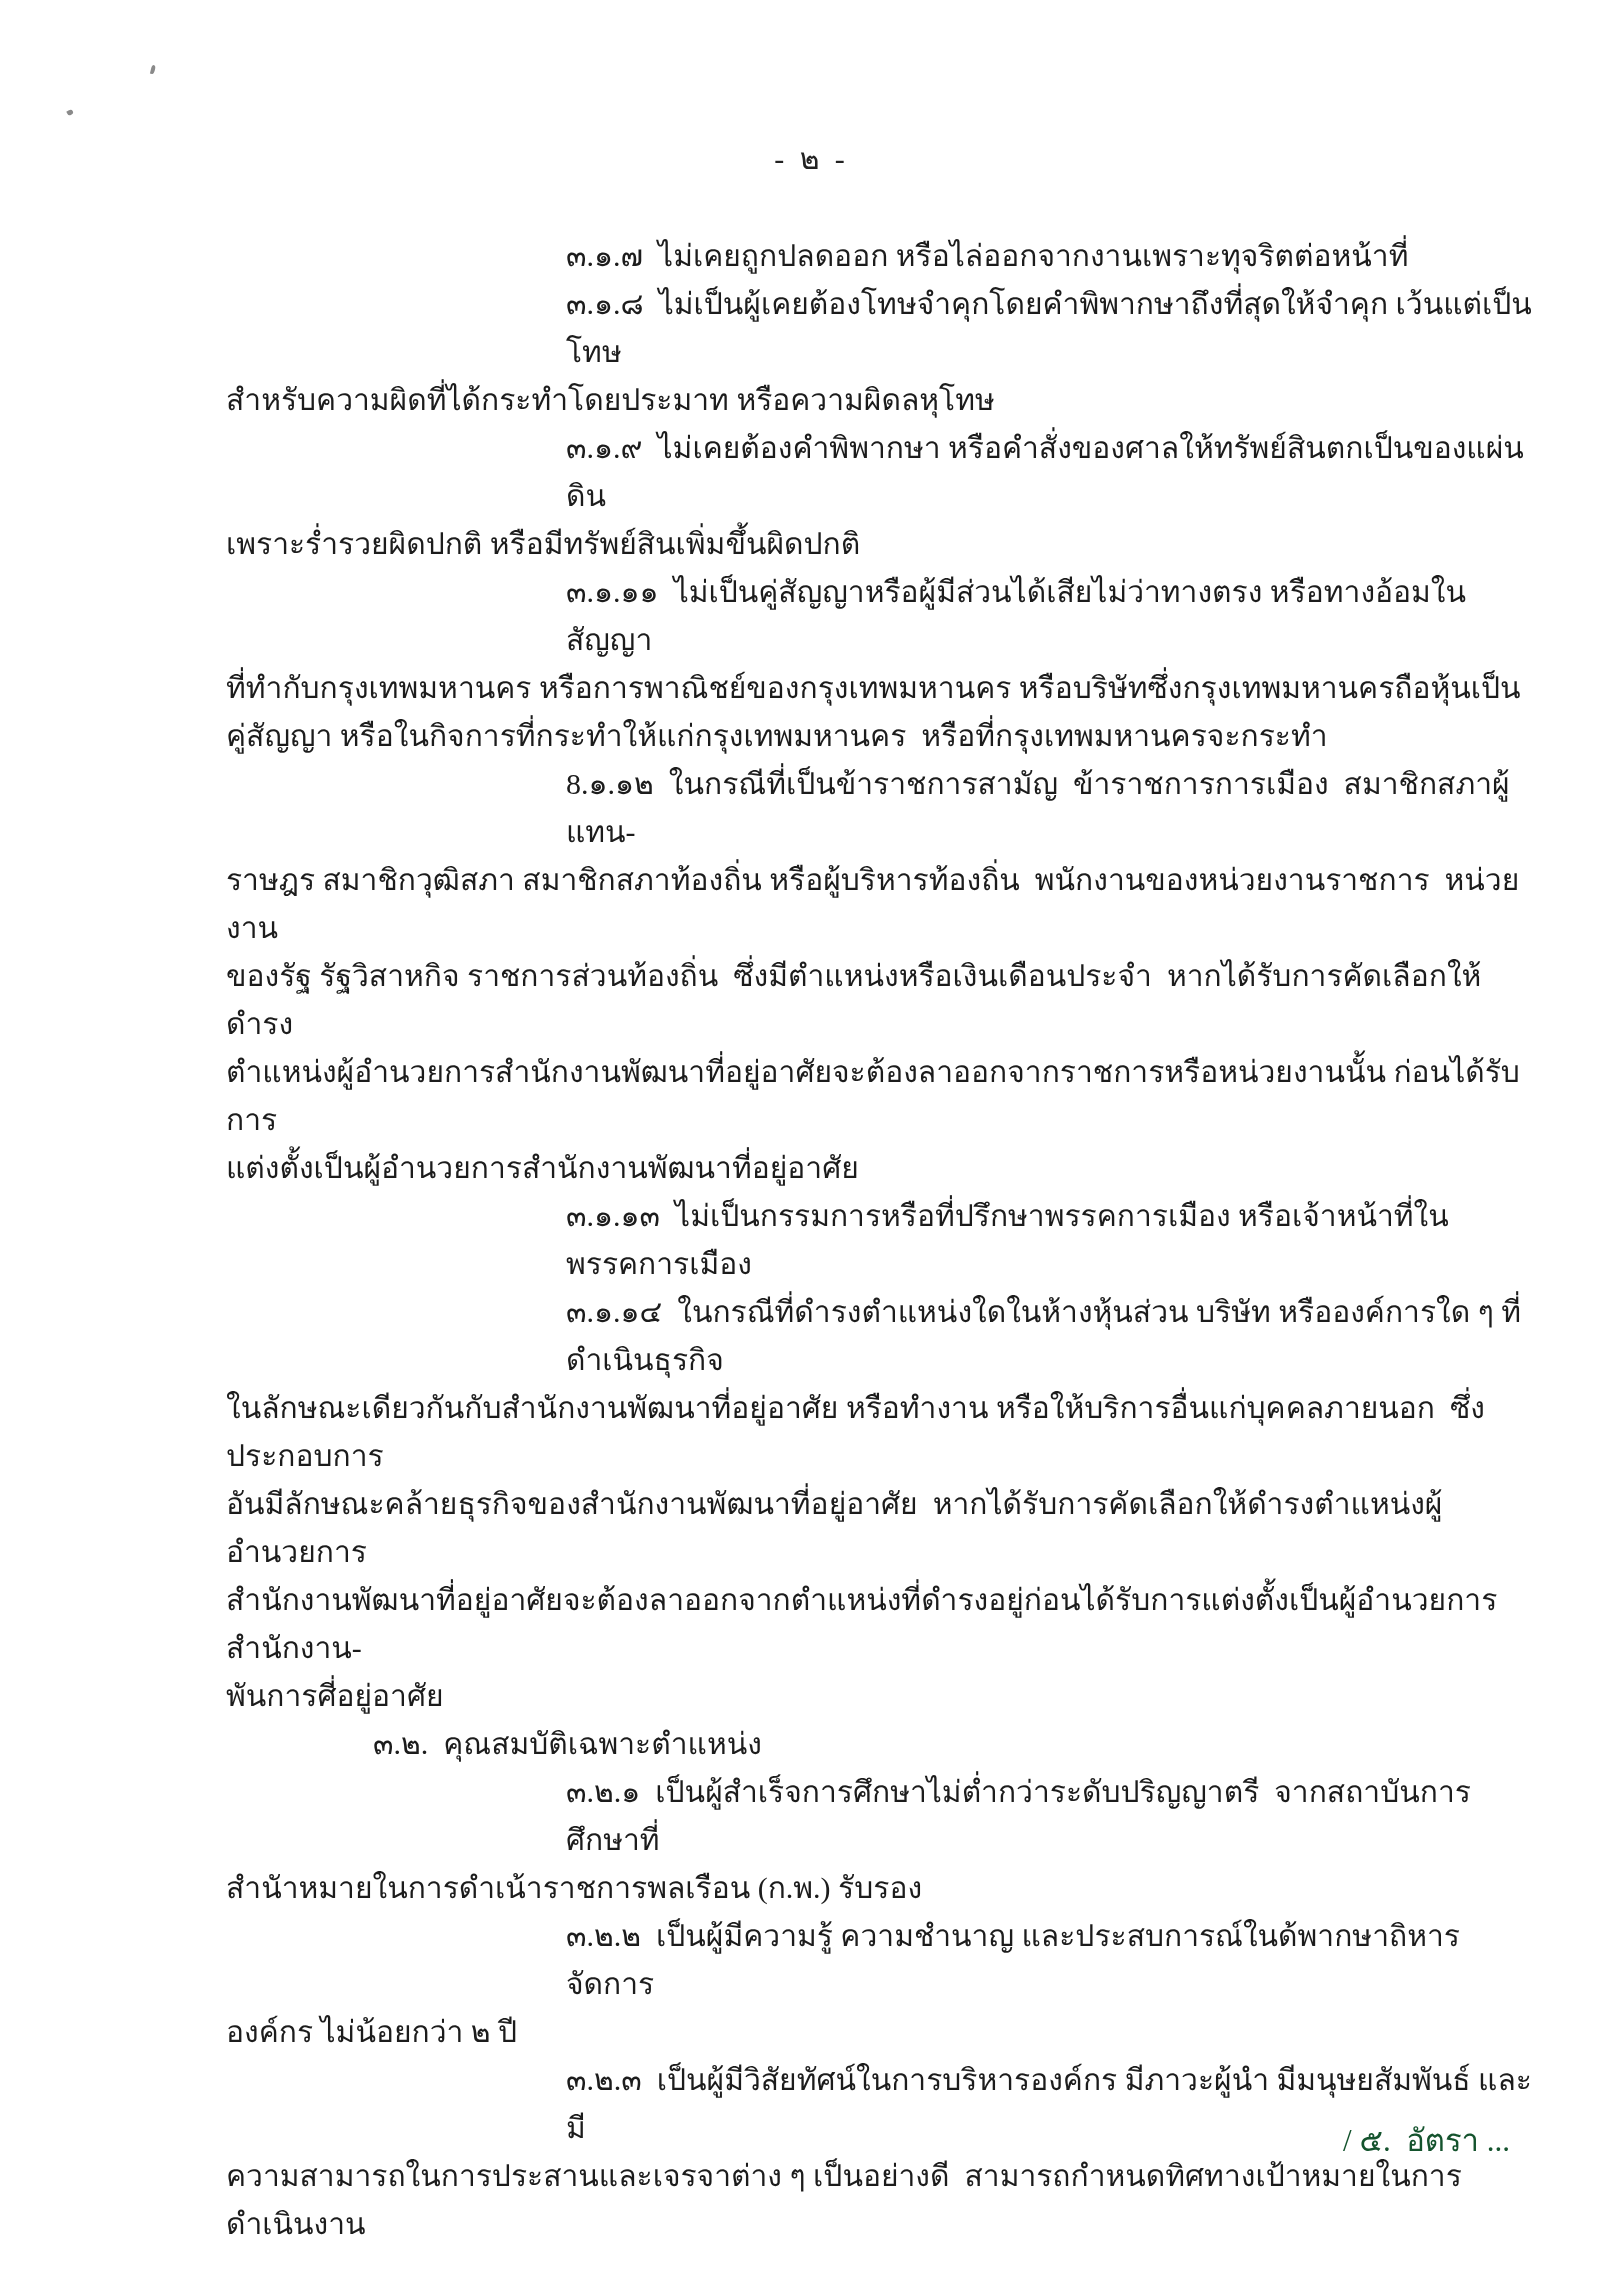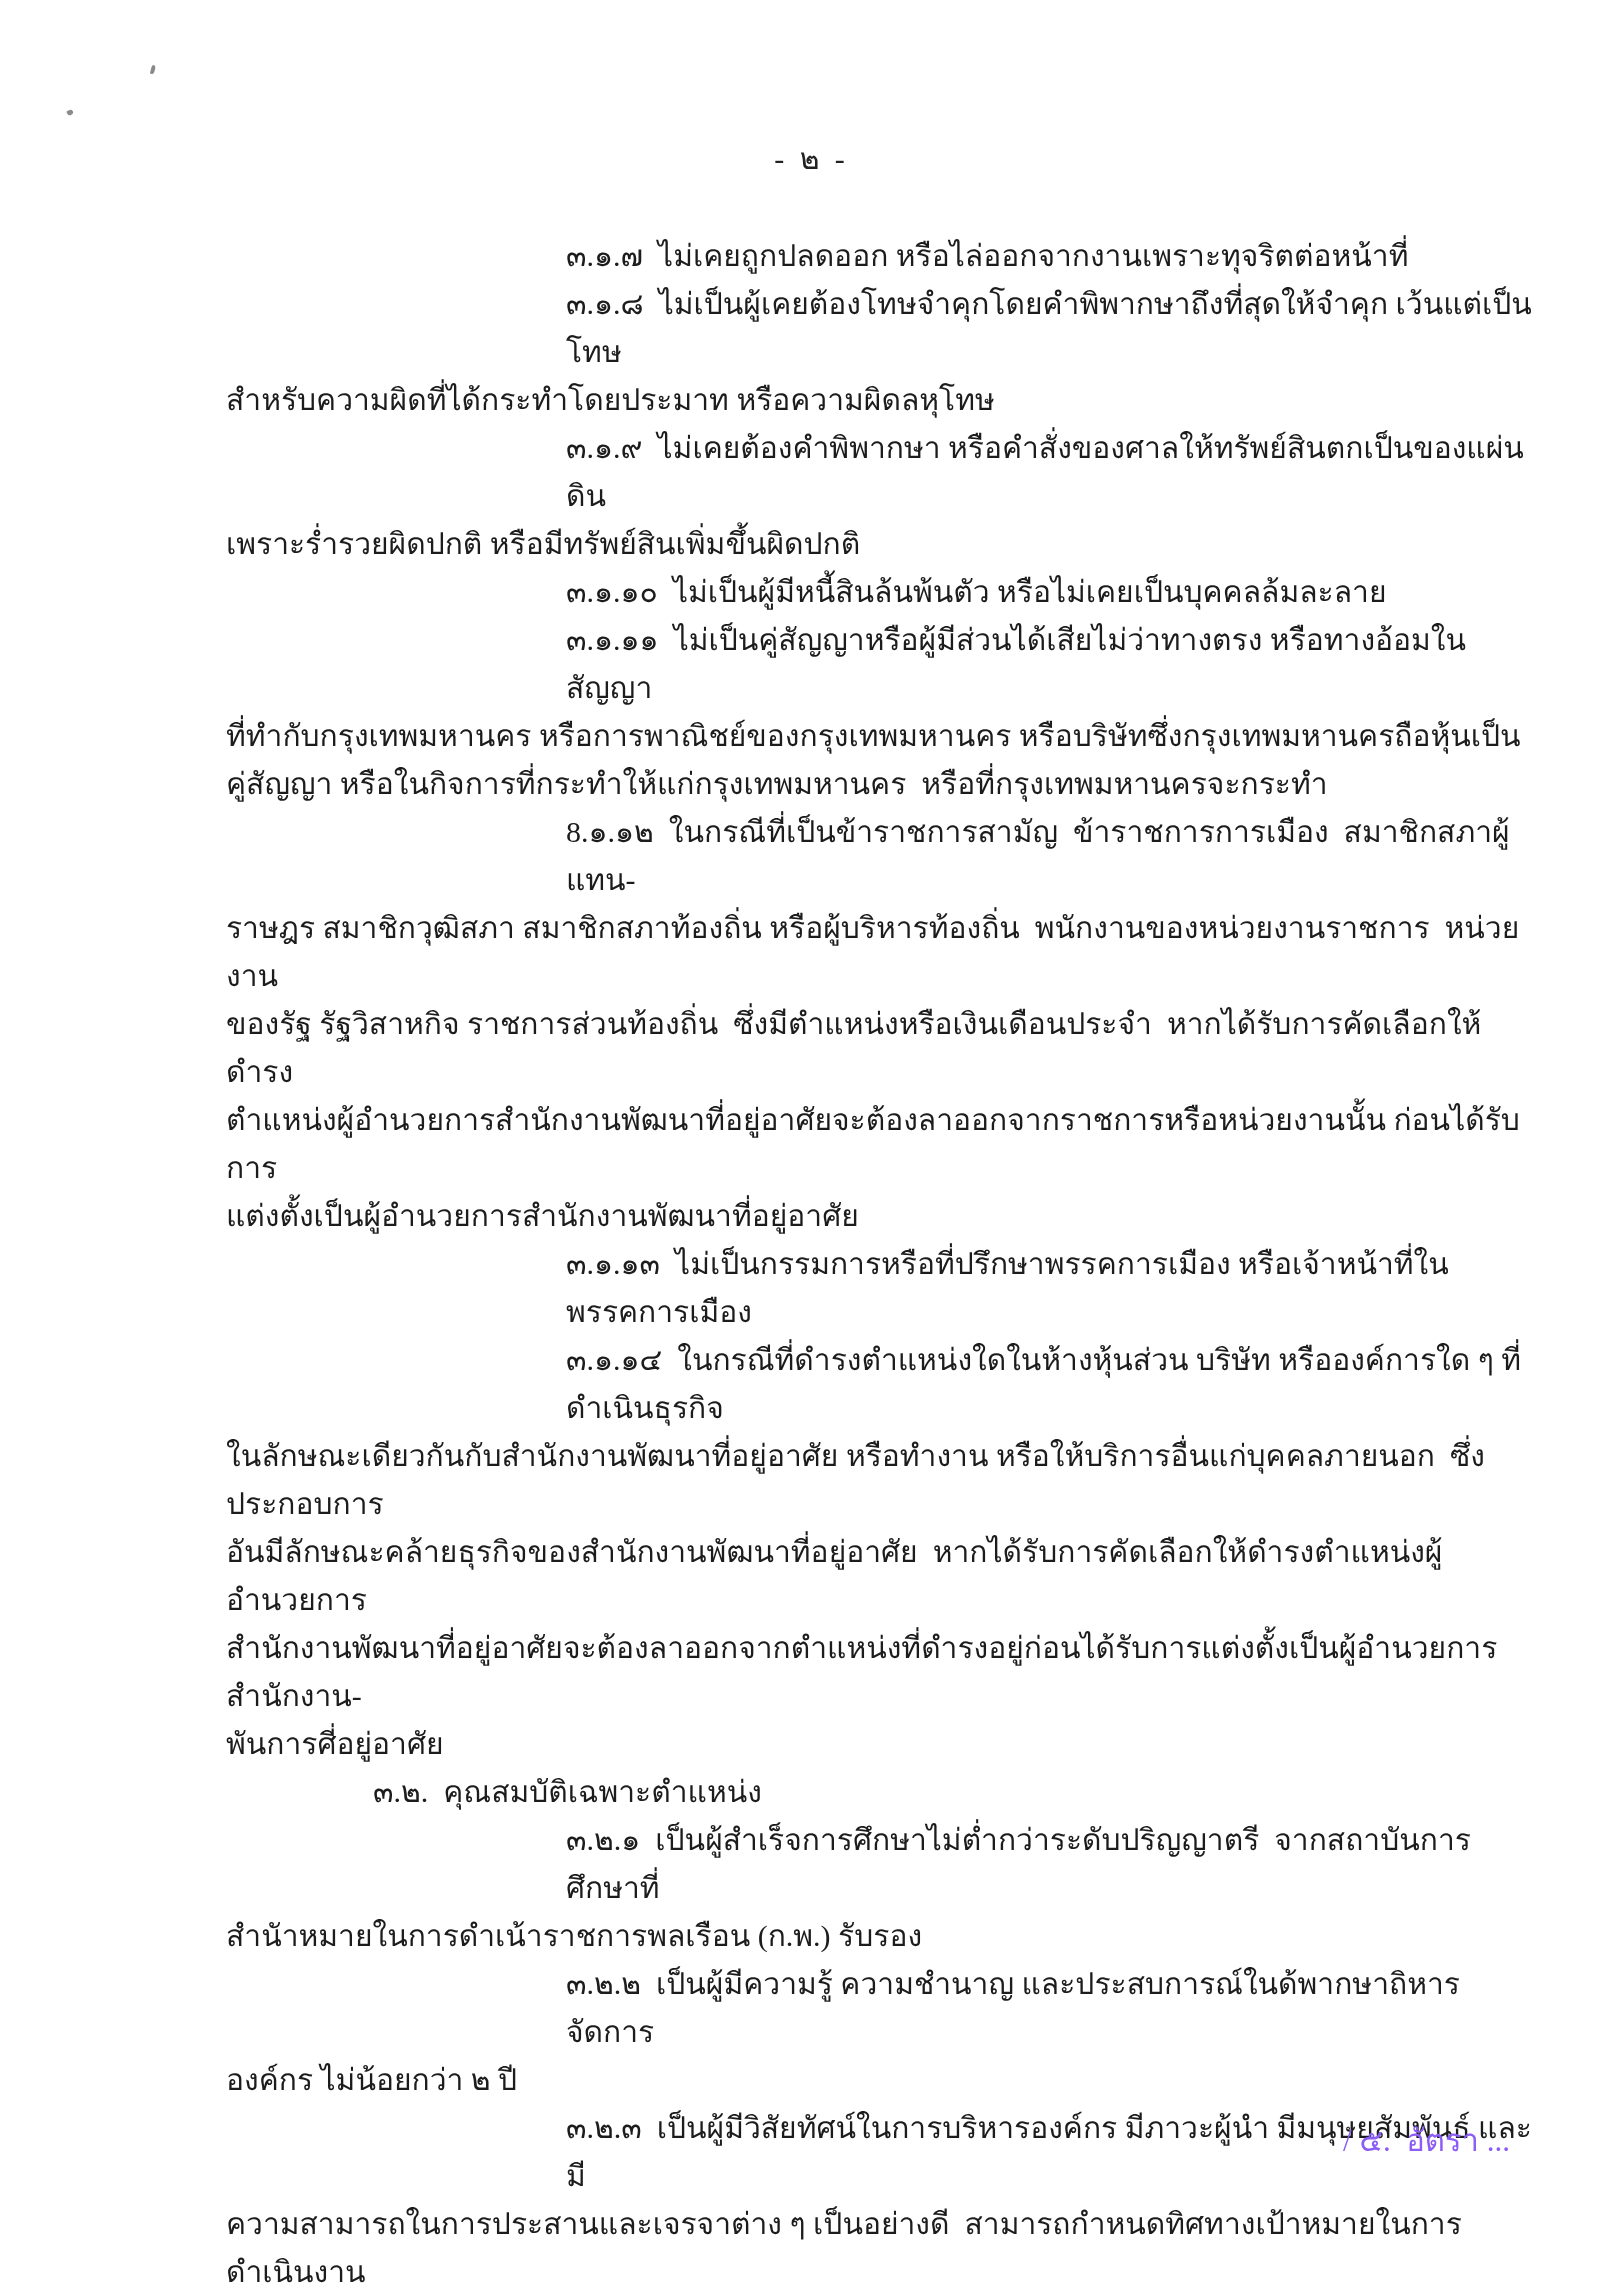--- a/index.html
+++ b/index.html
@@ -43,21 +43,21 @@
     white-space: pre-wrap;
   }
   
   .indent-item  { padding-left: 340px; }  
   .indent-sec32 { padding-left: 147px; }
   .footer-note {
     position: absolute;
     top: 2115px;
     right: 113px;
     font-size: 31px;
-    color: #8b5cf6;
+    color: #14532d;
     white-space: pre-wrap;
   }
   .artifact {
     position: absolute;
     background: #8a8a8a;
     border-radius: 50% 50% 50% 0;
   }
   .artifact-1 {
     left: 151px;
     top: 65px;
@@ -85,21 +85,20 @@
   <div class="page-number">- ๒ -</div>
 
   <div class="text-block">
 
     <div class="section31">
       <div class="line indent-item">๓.๑.๗  ไม่เคยถูกปลดออก หรือไล่ออกจากงานเพราะทุจริตต่อหน้าที่</div>
       <div class="line indent-item">๓.๑.๘  ไม่เป็นผู้เคยต้องโทษจำคุกโดยคำพิพากษาถึงที่สุดให้จำคุก เว้นแต่เป็นโทษ</div>
       <div class="line">สำหรับความผิดที่ได้กระทำโดยประมาท หรือความผิดลหุโทษ</div>
       <div class="line indent-item">๓.๑.๙  ไม่เคยต้องคำพิพากษา หรือคำสั่งของศาลให้ทรัพย์สินตกเป็นของแผ่นดิน</div>
       <div class="line">เพราะร่ำรวยผิดปกติ หรือมีทรัพย์สินเพิ่มขึ้นผิดปกติ</div>
-      <div class="line indent-item">๓.๑.๑๐  ไม่เป็นผู้มีหนี้สินล้นพ้นตัว หรือไม่เคยเป็นบุคคลล้มละลาย</div>
       <div class="line indent-item">๓.๑.๑๑  ไม่เป็นคู่สัญญาหรือผู้มีส่วนได้เสียไม่ว่าทางตรง หรือทางอ้อมในสัญญา</div>
       <div class="line">ที่ทำกับกรุงเทพมหานคร หรือการพาณิชย์ของกรุงเทพมหานคร หรือบริษัทซึ่งกรุงเทพมหานครถือหุ้นเป็น</div>
       <div class="line">คู่สัญญา หรือในกิจการที่กระทำให้แก่กรุงเทพมหานคร  หรือที่กรุงเทพมหานครจะกระทำ</div>
       <div class="line indent-item">8.๑.๑๒  ในกรณีที่เป็นข้าราชการสามัญ  ข้าราชการการเมือง  สมาชิกสภาผู้แทน-</div>
       <div class="line">ราษฎร สมาชิกวุฒิสภา สมาชิกสภาท้องถิ่น หรือผู้บริหารท้องถิ่น  พนักงานของหน่วยงานราชการ  หน่วยงาน</div>
       <div class="line">ของรัฐ รัฐวิสาหกิจ ราชการส่วนท้องถิ่น  ซึ่งมีตำแหน่งหรือเงินเดือนประจำ  หากได้รับการคัดเลือกให้ดำรง</div>
       <div class="line">ตำแหน่งผู้อำนวยการสำนักงานพัฒนาที่อยู่อาศัยจะต้องลาออกจากราชการหรือหน่วยงานนั้น ก่อนได้รับการ</div>
       <div class="line">แต่งตั้งเป็นผู้อำนวยการสำนักงานพัฒนาที่อยู่อาศัย</div>
       <div class="line indent-item">๓.๑.๑๓  ไม่เป็นกรรมการหรือที่ปรึกษาพรรคการเมือง หรือเจ้าหน้าที่ในพรรคการเมือง</div>
       <div class="line indent-item">๓.๑.๑๔  ในกรณีที่ดำรงตำแหน่งใดในห้างหุ้นส่วน บริษัท หรือองค์การใด ๆ ที่ดำเนินธุรกิจ</div>

